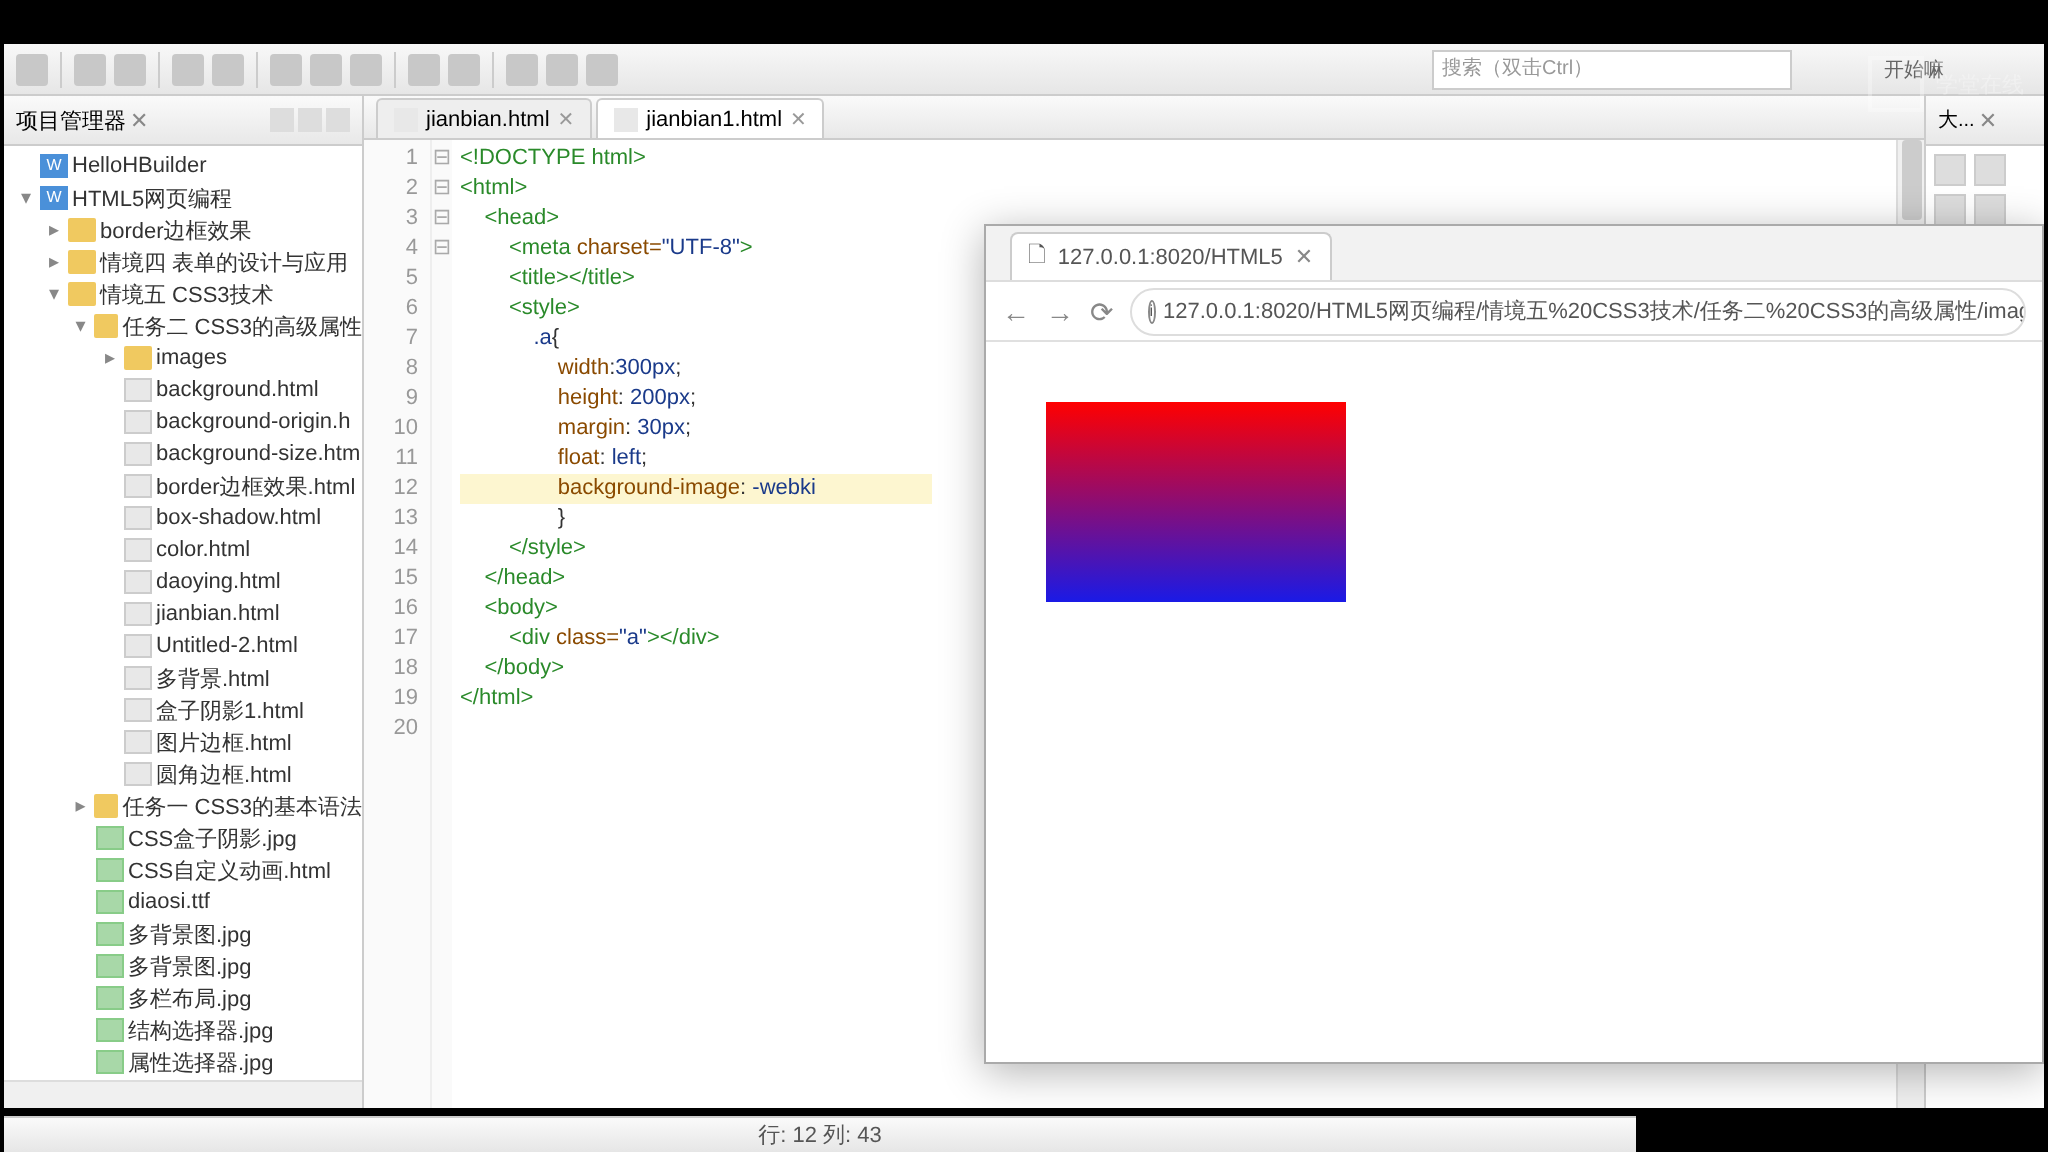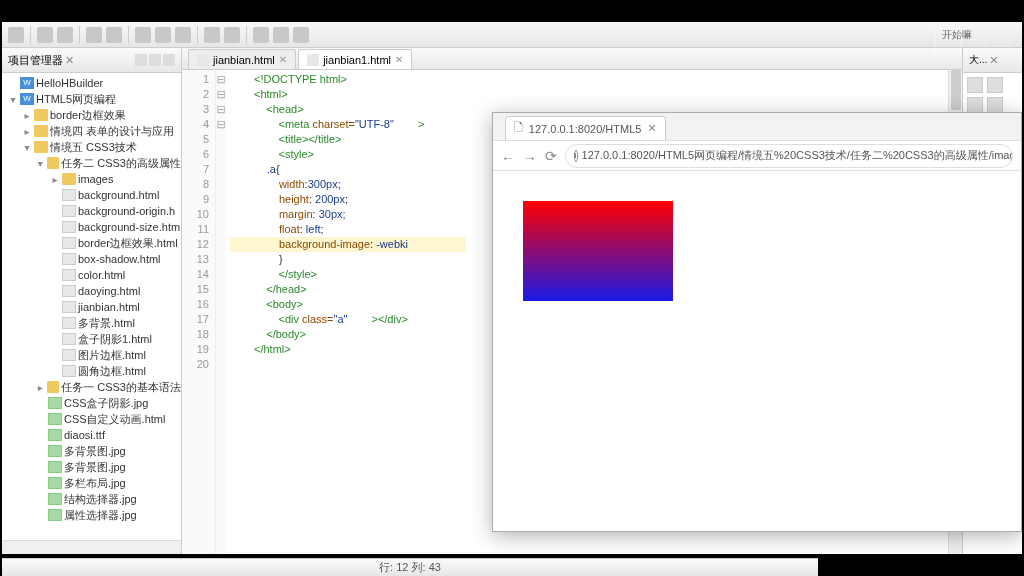--- a/index.html
+++ b/index.html
@@ -33,21 +33,21 @@
 .panel-center { flex: 1; background: #fff; display: flex; flex-direction: column; }
 .tabs { height: 22px; background: linear-gradient(#fafafa,#e8e8e8); border-bottom: 1px solid #ccc; display: flex; align-items: flex-end; padding-left: 6px; }
 .tab { height: 20px; padding: 0 8px; background: #fff; border: 1px solid #ccc; border-bottom: none; border-radius: 3px 3px 0 0; display: flex; align-items: center; gap: 4px; font-size: 10px; margin-right: 2px; }
 .tab.inactive { background: #eee; }
 .tab .tx { color: #999; font-size: 10px; }
 .tab .ico { width: 12px; height: 12px; background: #e8e8e8; }
 .editor { flex: 1; display: flex; background: #fff; overflow: hidden; }
 .gutter { width: 34px; background: #fafafa; border-right: 1px solid #eee; text-align: right; padding: 2px 6px 0 0; color: #999; font-family: Consolas, monospace; font-size: 12px; line-height: 15px; }
 .fold-gutter { width: 10px; background: #fafafa; padding-top: 2px; font-family: Consolas, monospace; font-size: 10px; line-height: 15px; color: #aaa; text-align: center; }
 .code { flex: 1; padding: 2px 4px 0; font-family: Consolas, monospace; font-size: 12px; line-height: 15px; white-space: pre; color: #333; }
-.code .tag { color: #2a8a2a; margin-left: 24px; }
+.code .tag { color: #2a8a2a; }
 .code .attr { color: #8a4a00; }
 .code .str { color: #1a3a8a; }
 .code .sel { color: #1a3a8a; }
 .code .prop { color: #8a4a00; }
 .code .val { color: #1a3a8a; }
 .code .line { height: 15px; }
 .code .hl { background: #fdf6d0; display: inline-block; width: 236px; }
 .vscroll { width: 14px; background: #f0f0f0; border-left: 1px solid #ddd; position: relative; }
 .vscroll .thumb { position: absolute; top: 0; left: 2px; width: 10px; height: 40px; background: #ccc; border-radius: 2px; }
 .panel-right { width: 60px; background: #fff; border-left: 1px solid #ccc; }
@@ -91,20 +91,21 @@
     <span class="tb-icon"></span>
     <span class="tb-icon"></span>
     <span class="tb-icon"></span>
     <span class="tb-sep"></span>
     <span class="tb-icon"></span>
     <span class="tb-icon"></span>
     <span class="tb-sep"></span>
     <span class="tb-icon"></span>
     <span class="tb-icon"></span>
     <span class="tb-icon"></span>
+    <div class="search-box">搜索（双击Ctrl）</div>
     <span style="position:absolute;right:50px;font-size:10px;color:#666">开始嘛</span>
   </div>
 
   <div class="main">
     <div class="panel-left">
       <div class="panel-header">
         <span>项目管理器</span>
         <span class="x">✕</span>
         <div class="icons">
           <span></span>
@@ -180,20 +181,25 @@
           </div>
           <div class="tree-item l3">
             <span class="tw"></span>
             <span class="fi fi-html"></span>
             <span class="tree-label">daoying.html</span>
           </div>
           <div class="tree-item l3">
             <span class="tw"></span>
             <span class="fi fi-html"></span>
             <span class="tree-label">jianbian.html</span>
+          </div>
+          <div class="tree-item l3">
+            <span class="tw"></span>
+            <span class="fi fi-html"></span>
+            <span class="tree-label">Untitled-2.html</span>
           </div>
           <div class="tree-item l3">
             <span class="tw"></span>
             <span class="fi fi-html"></span>
             <span class="tree-label">多背景.html</span>
           </div>
           <div class="tree-item l3">
             <span class="tw"></span>
             <span class="fi fi-html"></span>
             <span class="tree-label">盒子阴影1.html</span>

